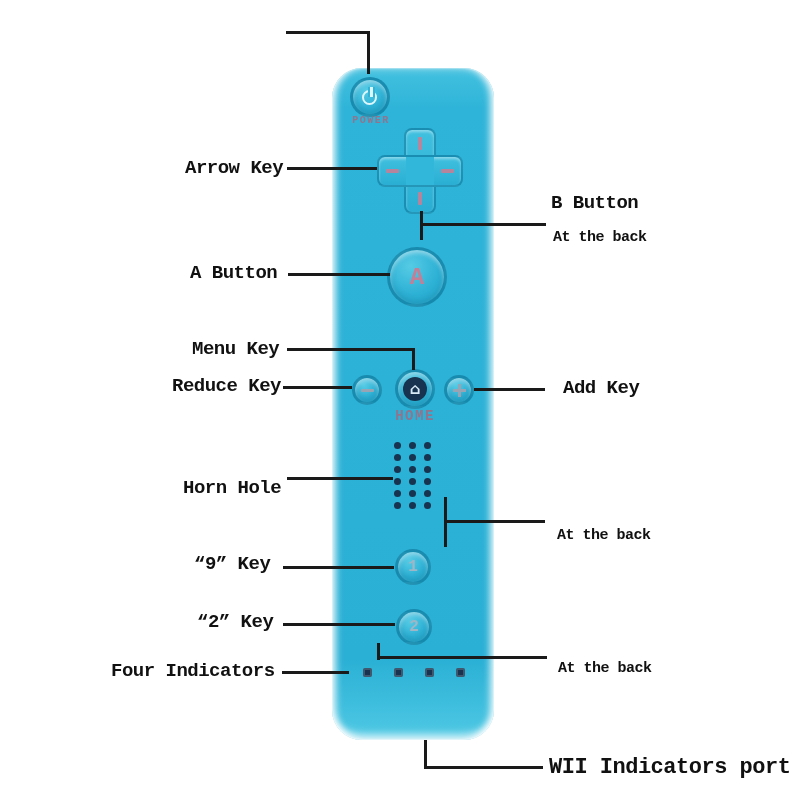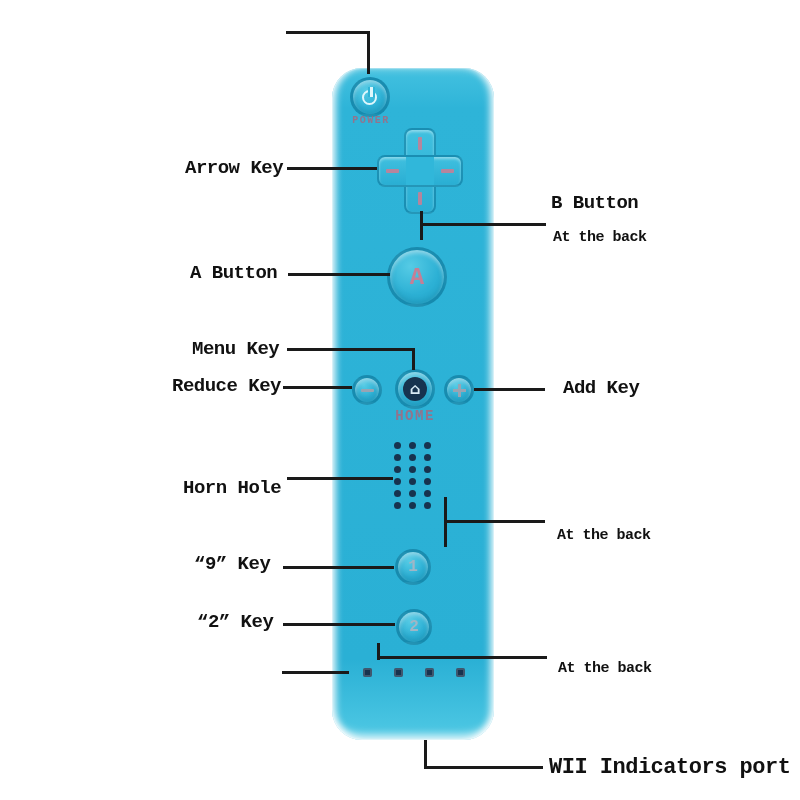--- a/index.html
+++ b/index.html
@@ -176,16 +176,17 @@
   <div class="lbl" style="left:551px; top:193px;">B Button</div>
   <div class="lbl sub" style="left:553px; top:229px;">At the back</div>
   <div class="lbl" style="left:190px; top:263px;">A Button</div>
   <div class="lbl" style="left:192px; top:339px;">Menu Key</div>
   <div class="lbl" style="left:172px; top:376px;">Reduce Key</div>
   <div class="lbl" style="left:551px; top:378px;margin-left:12px;">Add Key</div>
   <div class="lbl" style="left:183px; top:478px;">Horn Hole</div>
   <div class="lbl sub" style="left:557px; top:527px;">At the back</div>
   <div class="lbl" style="left:194px; top:554px;">“9” Key</div>
   <div class="lbl" style="left:197px; top:612px;">“2” Key</div>
+  <div class="lbl" style="left:111px; top:661px;">Four Indicators</div>
   <div class="lbl sub" style="left:558px; top:660px;">At the back</div>
   <div class="lbl big" style="left:549px; top:755px;">WII Indicators port</div>
 
 </div>
 
 </body></html>

